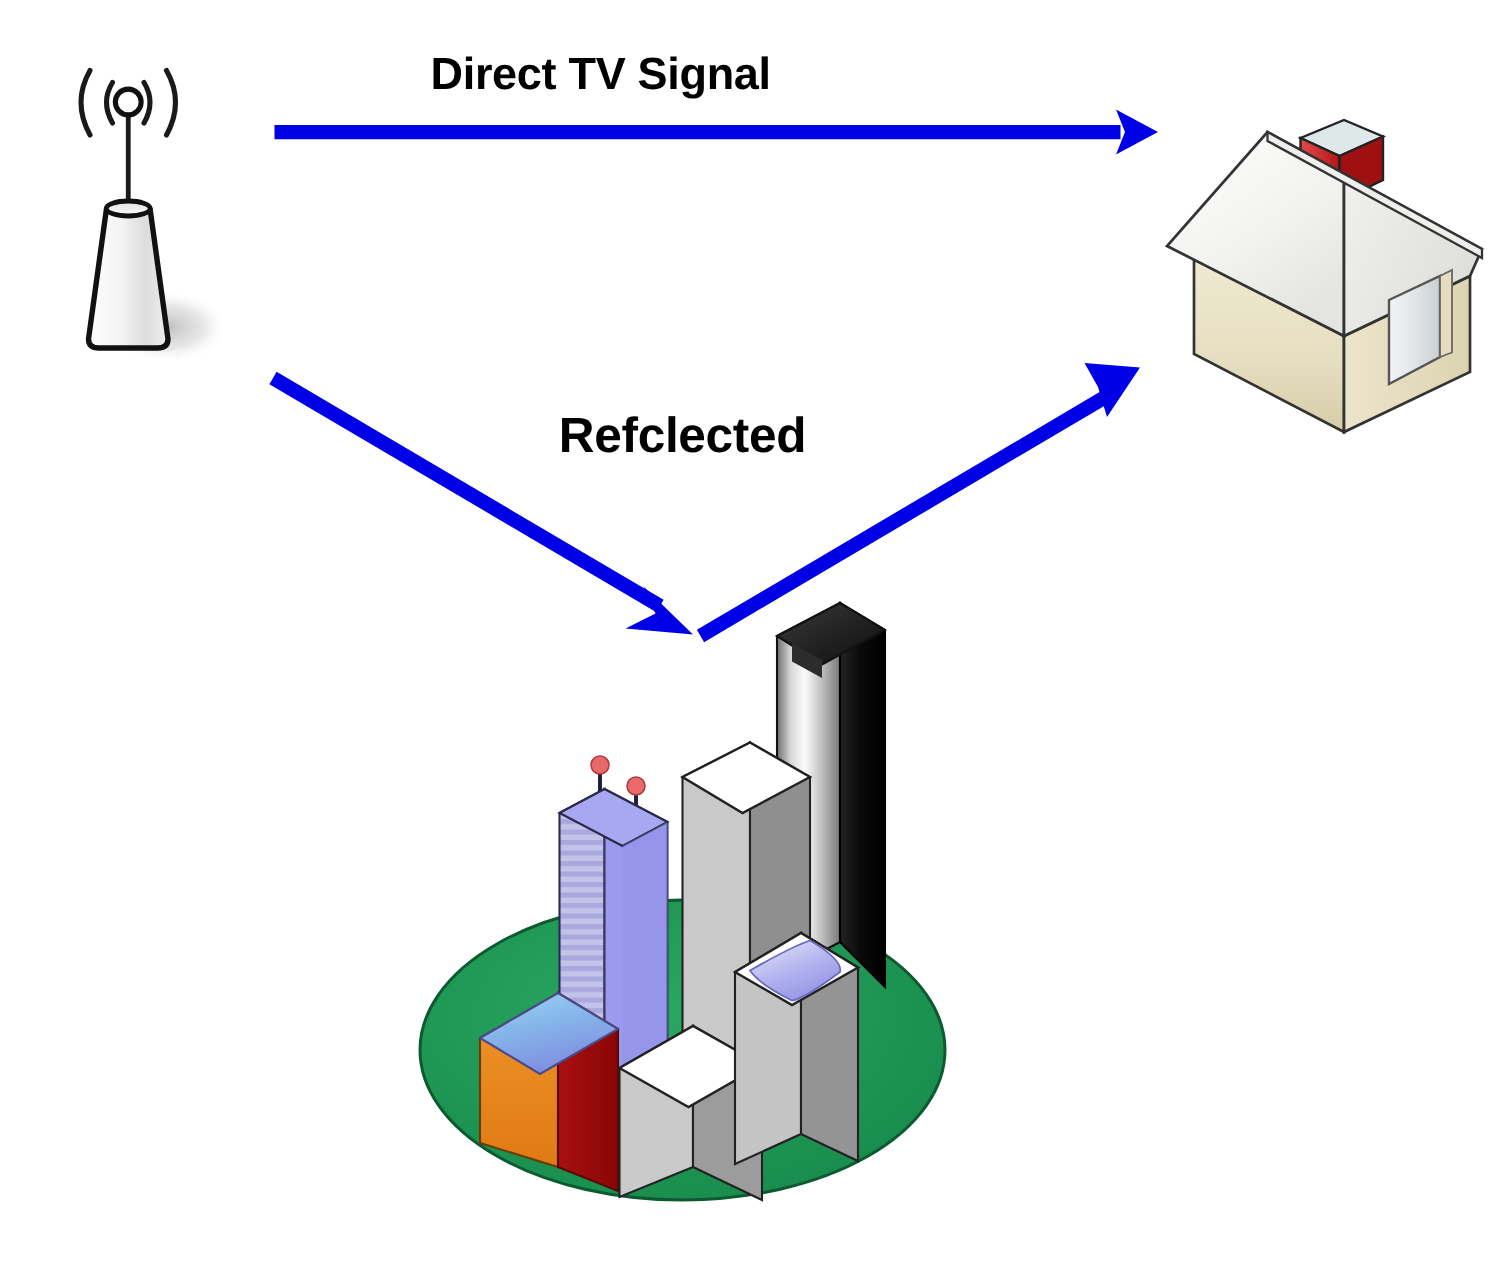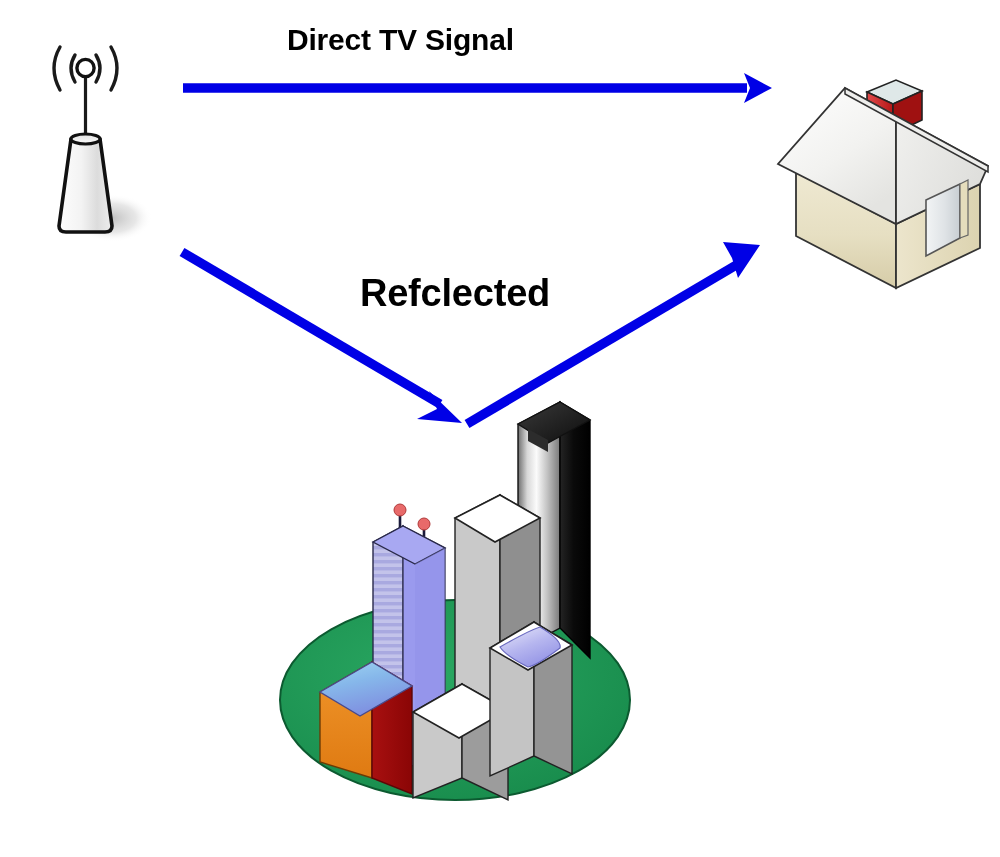--- a/index.html
+++ b/index.html
@@ -30,27 +30,27 @@
     position: absolute;
     font-family: "Liberation Sans", sans-serif;
     font-weight: bold;
     color: #000000;
     white-space: pre;
     line-height: 1.12;
     letter-spacing: -0.2px;
   }
   #label-direct {
     left: 287px;
-    top: 23px;
+    top: 33px;
     font-size: 30px;
   }
   #label-reflected {
     left: 343px;
     top: 272px;
-    font-size: 38px;
+    font-size: 33px;
     text-align: center;
     width: 224px;
   }
   #label-reflected .line2 {
     display: block;
   }
 </style>
 </head>
 <body>
 

